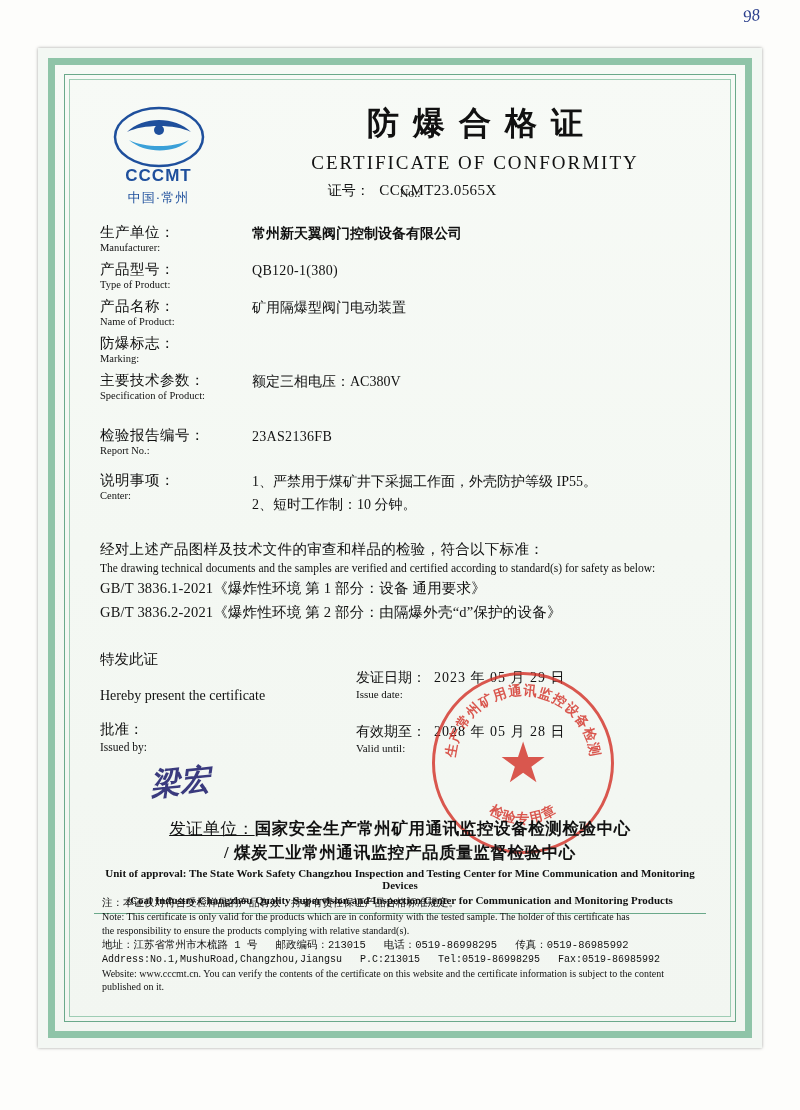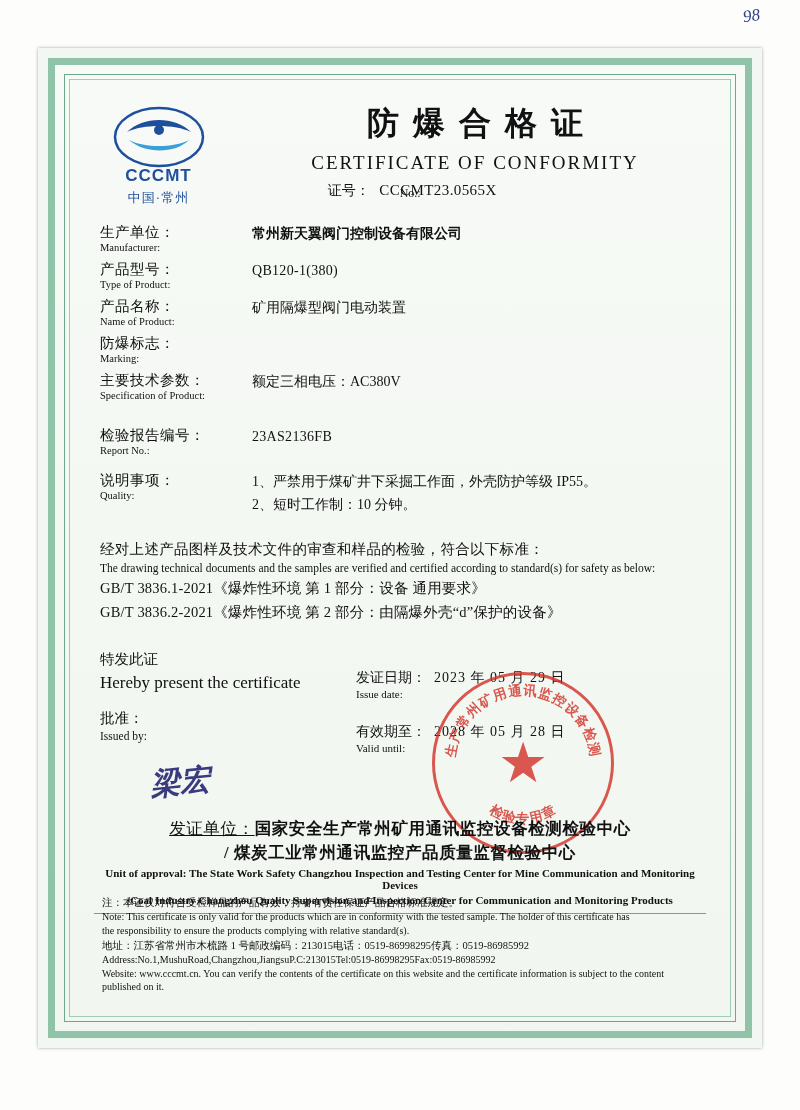--- a/index.html
+++ b/index.html
@@ -132,21 +132,21 @@
     font-size:11.5px;color:#111;margin-top:3px;
   }
   .std-item{
     font-size:14.5px;color:#111;margin-top:5px;letter-spacing:.2px;
   }
   
   .issue{
     position:relative;margin-top:28px;padding:0 12px;height:190px;
   }
   .hereby-cn{font-size:14.5px;color:#111;}
-  .hereby-en{font-size:17px;color:#111;margin-top:4px;}
+  .hereby-en{font-size:14px;color:#111;margin-top:19px;}
   .approve{
     margin-top:16px;
   }
   .approve .cn{font-size:14.5px;color:#111;}
   .approve .en{font-size:11.5px;color:#111;margin-top:2px;}
   .signature{
     position:absolute;left:62px;top:112px;
     font-size:30px;color:#1a1a6a;
     font-family:"Liberation Serif", serif;
     transform:rotate(-6deg);
@@ -203,21 +203,21 @@
     position:absolute;left:6px;right:6px;bottom:88px;
     border-top:1px solid #6aa98a;
   }
   
   .footer{
     position:absolute;left:14px;right:14px;bottom:8px;
     font-size:10.5px;color:#111;line-height:13px;
   }
   .fnote{margin-bottom:1px;}
   .fnote.en{font-size:10px;}
-  .cols{display:flex;}
+  .cols{display:flex;gap:18px;font-family:Liberation Mono, monospace;}
   .cols .c{white-space:nowrap;}
   .addr-en{font-size:10px;}
 </style>
 </head>
 <body>
 
 <div class="page">
 
   <div class="page-number">98</div>
 
@@ -302,21 +302,21 @@
                   <div class="en">Report No.:</div>
                 </div>
                 <div class="fvalue mono">23AS2136FB</div>
               </div>
 
               <div class="spacer-sm"></div>
 
               <div class="frow">
                 <div class="flabel">
                   <div class="cn">说明事项：</div>
-                  <div class="en">Quality:</div>
+                  <div class="en">Center:</div>
                 </div>
                 <div class="fvalue">
                   <div>1、严禁用于煤矿井下采掘工作面，外壳防护等级 IP55。</div>
                   <div class="l2">2、短时工作制：10 分钟。</div>
                 </div>
               </div>
             </div>
 
             <div class="standards">
               <div class="std-cn">经对上述产品图样及技术文件的审查和样品的检验，符合以下标准：</div>

